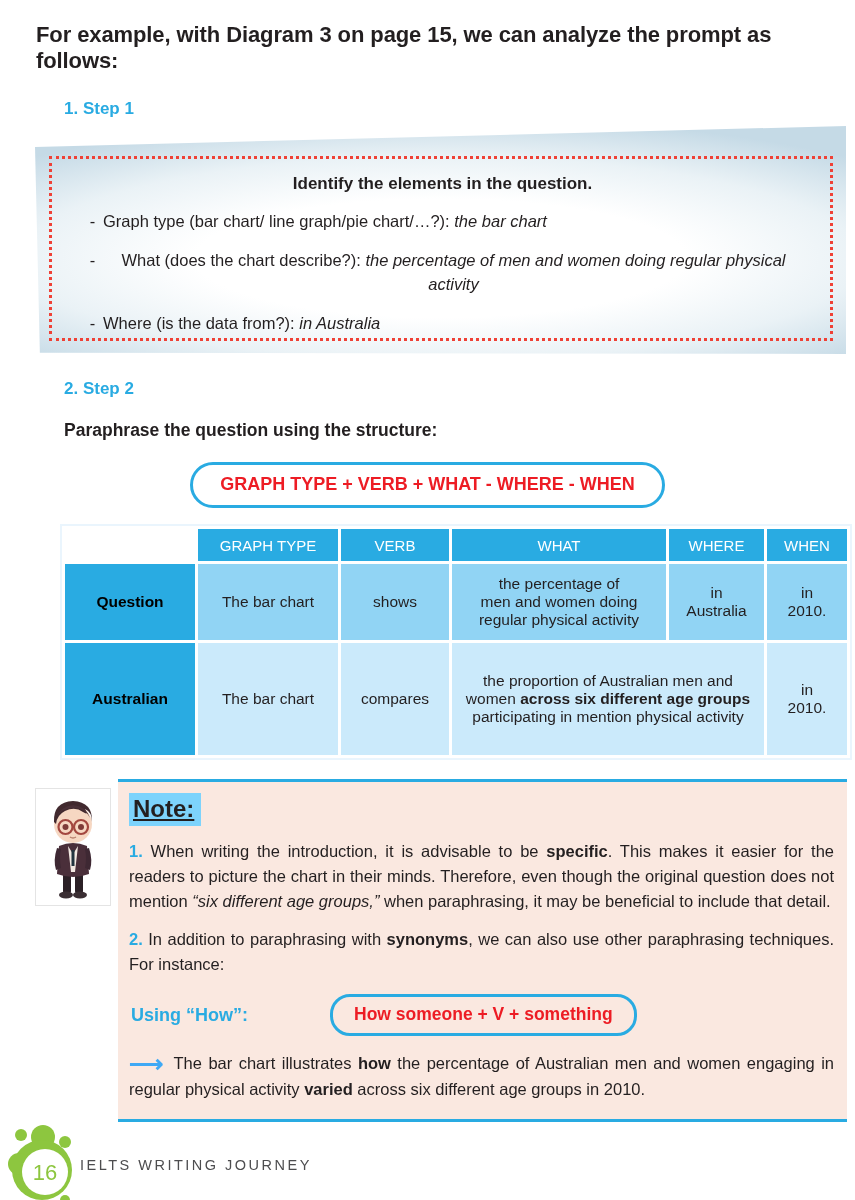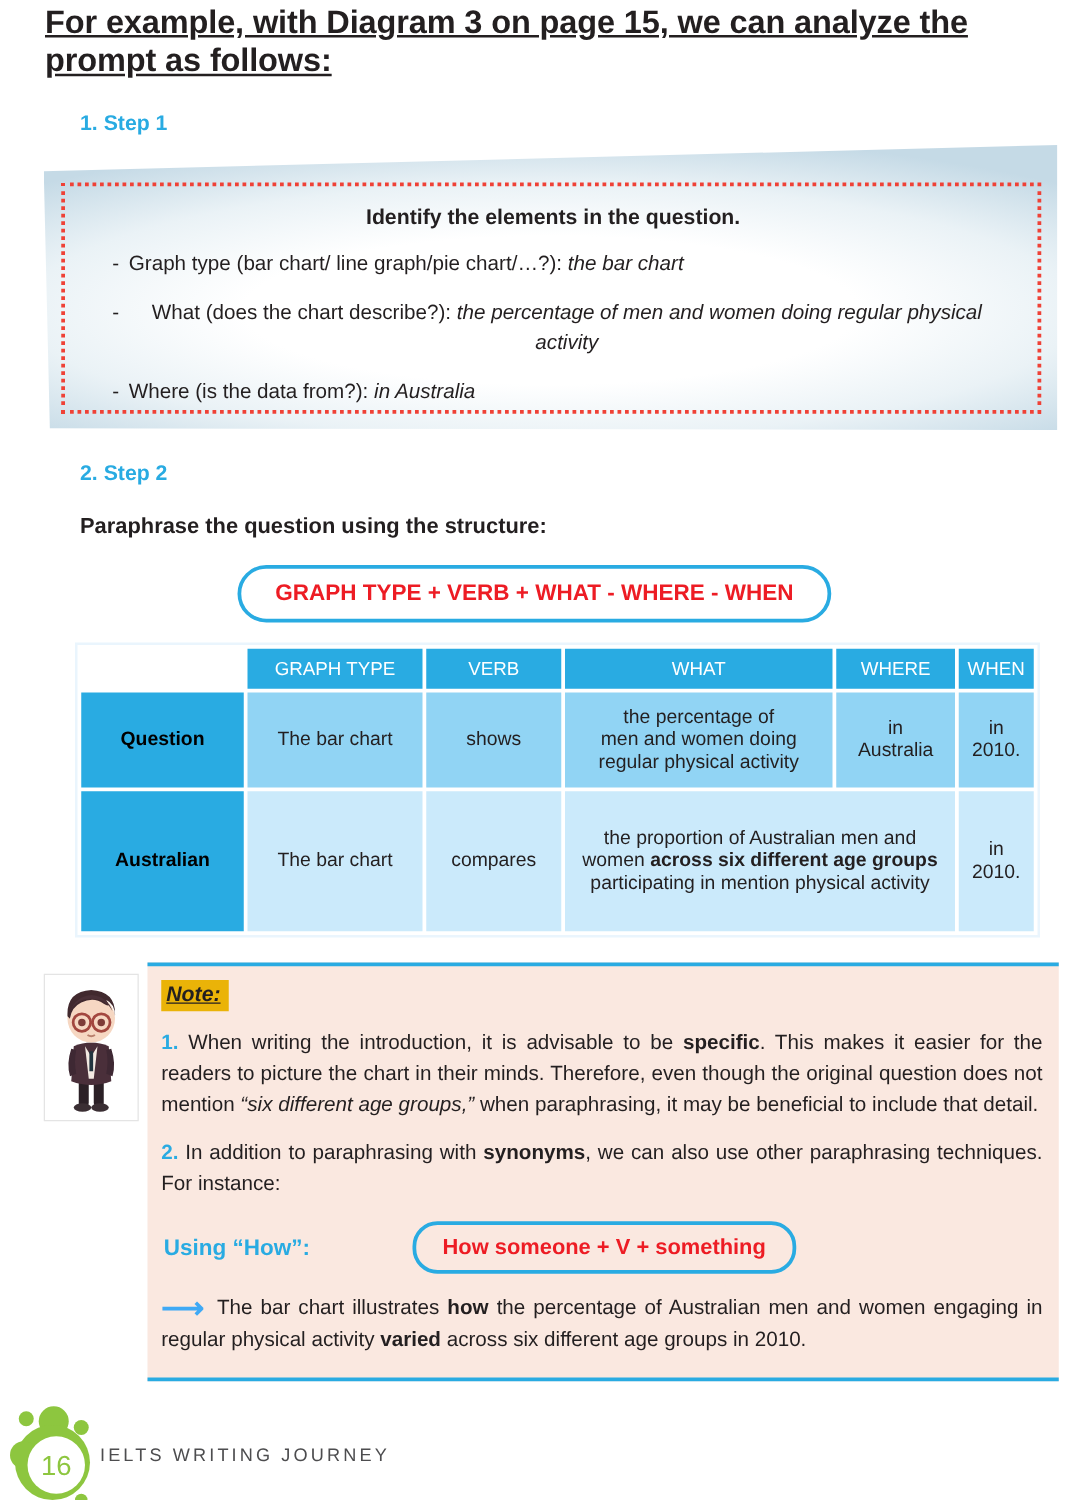--- a/index.html
+++ b/index.html
@@ -8,22 +8,22 @@
     position: relative;
     width: 855px; height: 1200px;
     overflow: hidden;
     background: #ffffff;
     color: #231F20;
     font-family: "Liberation Sans", sans-serif;
   }
 
   
   .main-heading {
-    margin: 2px 0 0 36px;
-    font-size: 26px; font-weight: bold; letter-spacing: -0.1px; text-decoration: underline;
+    margin: 22px 0 0 36px;
+    font-size: 22px; font-weight: bold; letter-spacing: -0.1px;
   }
   .step-label {
     margin: 25px 0 0 64px;
     color: #29ABE2; font-weight: bold; font-size: 17px;
   }
 
   
   .sheet {
     position: relative;
     margin: 7px 9px 0 35px;
@@ -70,46 +70,45 @@
     height: 32px; padding: 2px 6px;
   }
   .corner-cell { background: transparent; }
   .row-label {
     background: #29ABE2; color: #000000;
     font-size: 15.5px; font-weight: bold; padding: 4px 6px;
   }
   .q-cell { background: #91D4F4; font-size: 15.5px; padding: 6px 8px; white-space: pre-line; }
   .p-cell { background: #CBEAFB; font-size: 15.5px; padding: 6px 10px; white-space: pre-line; }
   .w-gt { width: 140px; } .w-vb { width: 108px; } .w-wh { width: 214px; margin-left: 44px; }
-  .w-we { width: 95px; }  .w-wn { width: 60px; }  .w-lb { width: 130px; }
+  .w-we { width: 95px; }  .w-wn { width: 80px; }  .w-lb { width: 130px; }
   .row-q { height: 76px; } .row-p { height: 112px; }
 
   
   .note-wrap { position: relative; display: flex; margin: 15px 8px 0 35px; align-items: flex-start; }
   .char-card {
     flex: none; width: 76px; height: 118px;
     margin-top: 9px; z-index: 2;
     background: #ffffff; border: 1px solid #e4e4e4;
     display: flex; align-items: center; justify-content: center;
   }
   .note-body {
     flex: 1; margin-left: 7px; z-index: 1;
     background: #FAE8E0;
     border-top: 3px solid #29ABE2;
     border-bottom: 3px solid #29ABE2;
     padding: 9px 13px 16px 11px;
   }
   .note-title {
     display: inline-block;
-    background: #eab308;
-    font-size: 17px; font-weight: bold;
+    background: #7dd3fc;
+    font-size: 24px; font-weight: bold;
     text-decoration: underline;
     padding: 2px 7px 3px 4px;
     margin: 2px 0 0 0;
-    font-style: italic;
   }
   .note-para { margin-top: 13px; font-size: 16.5px; line-height: 1.52; text-align: justify; }
   .note-num { color: #29ABE2; font-weight: bold; }
   .b { font-weight: bold; }
   .i { font-style: italic; }
   .using-row { display: flex; align-items: center; margin: 17px 0 2px 2px; }
   .using-label { color: #29ABE2; font-weight: bold; font-size: 18px; }
   .how-box {
     margin-left: 82px;
     border: 3px solid #29ABE2; border-radius: 20px;

